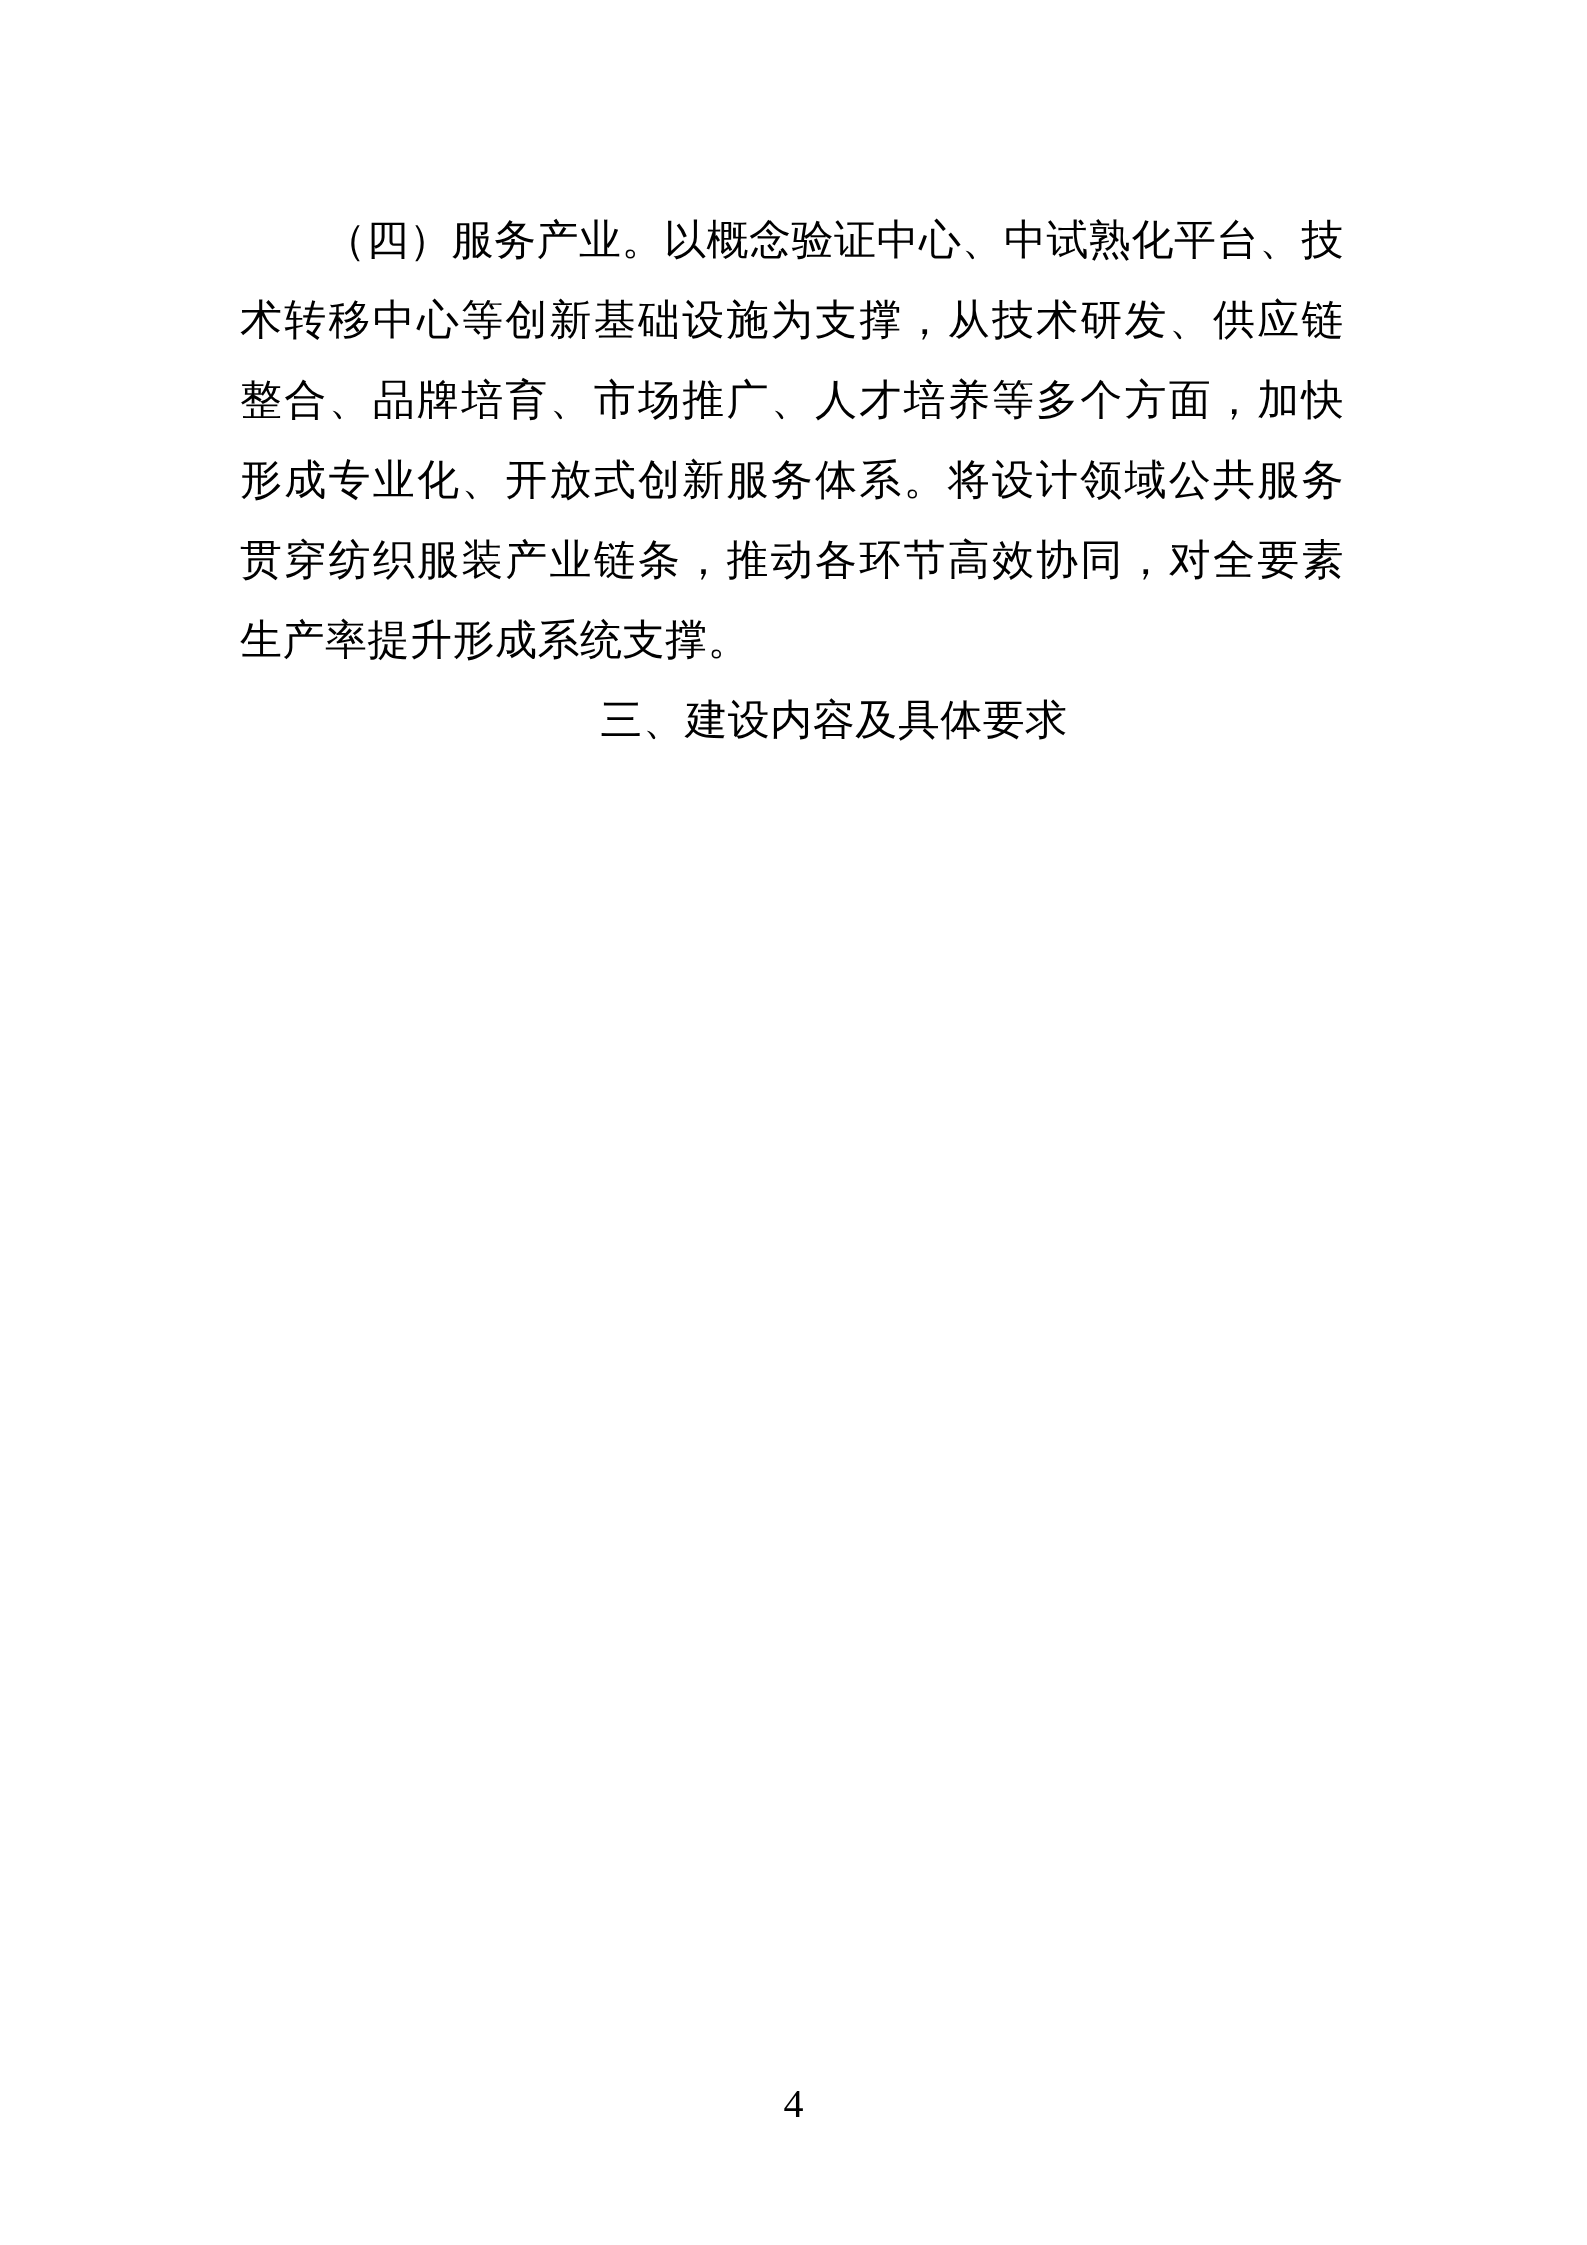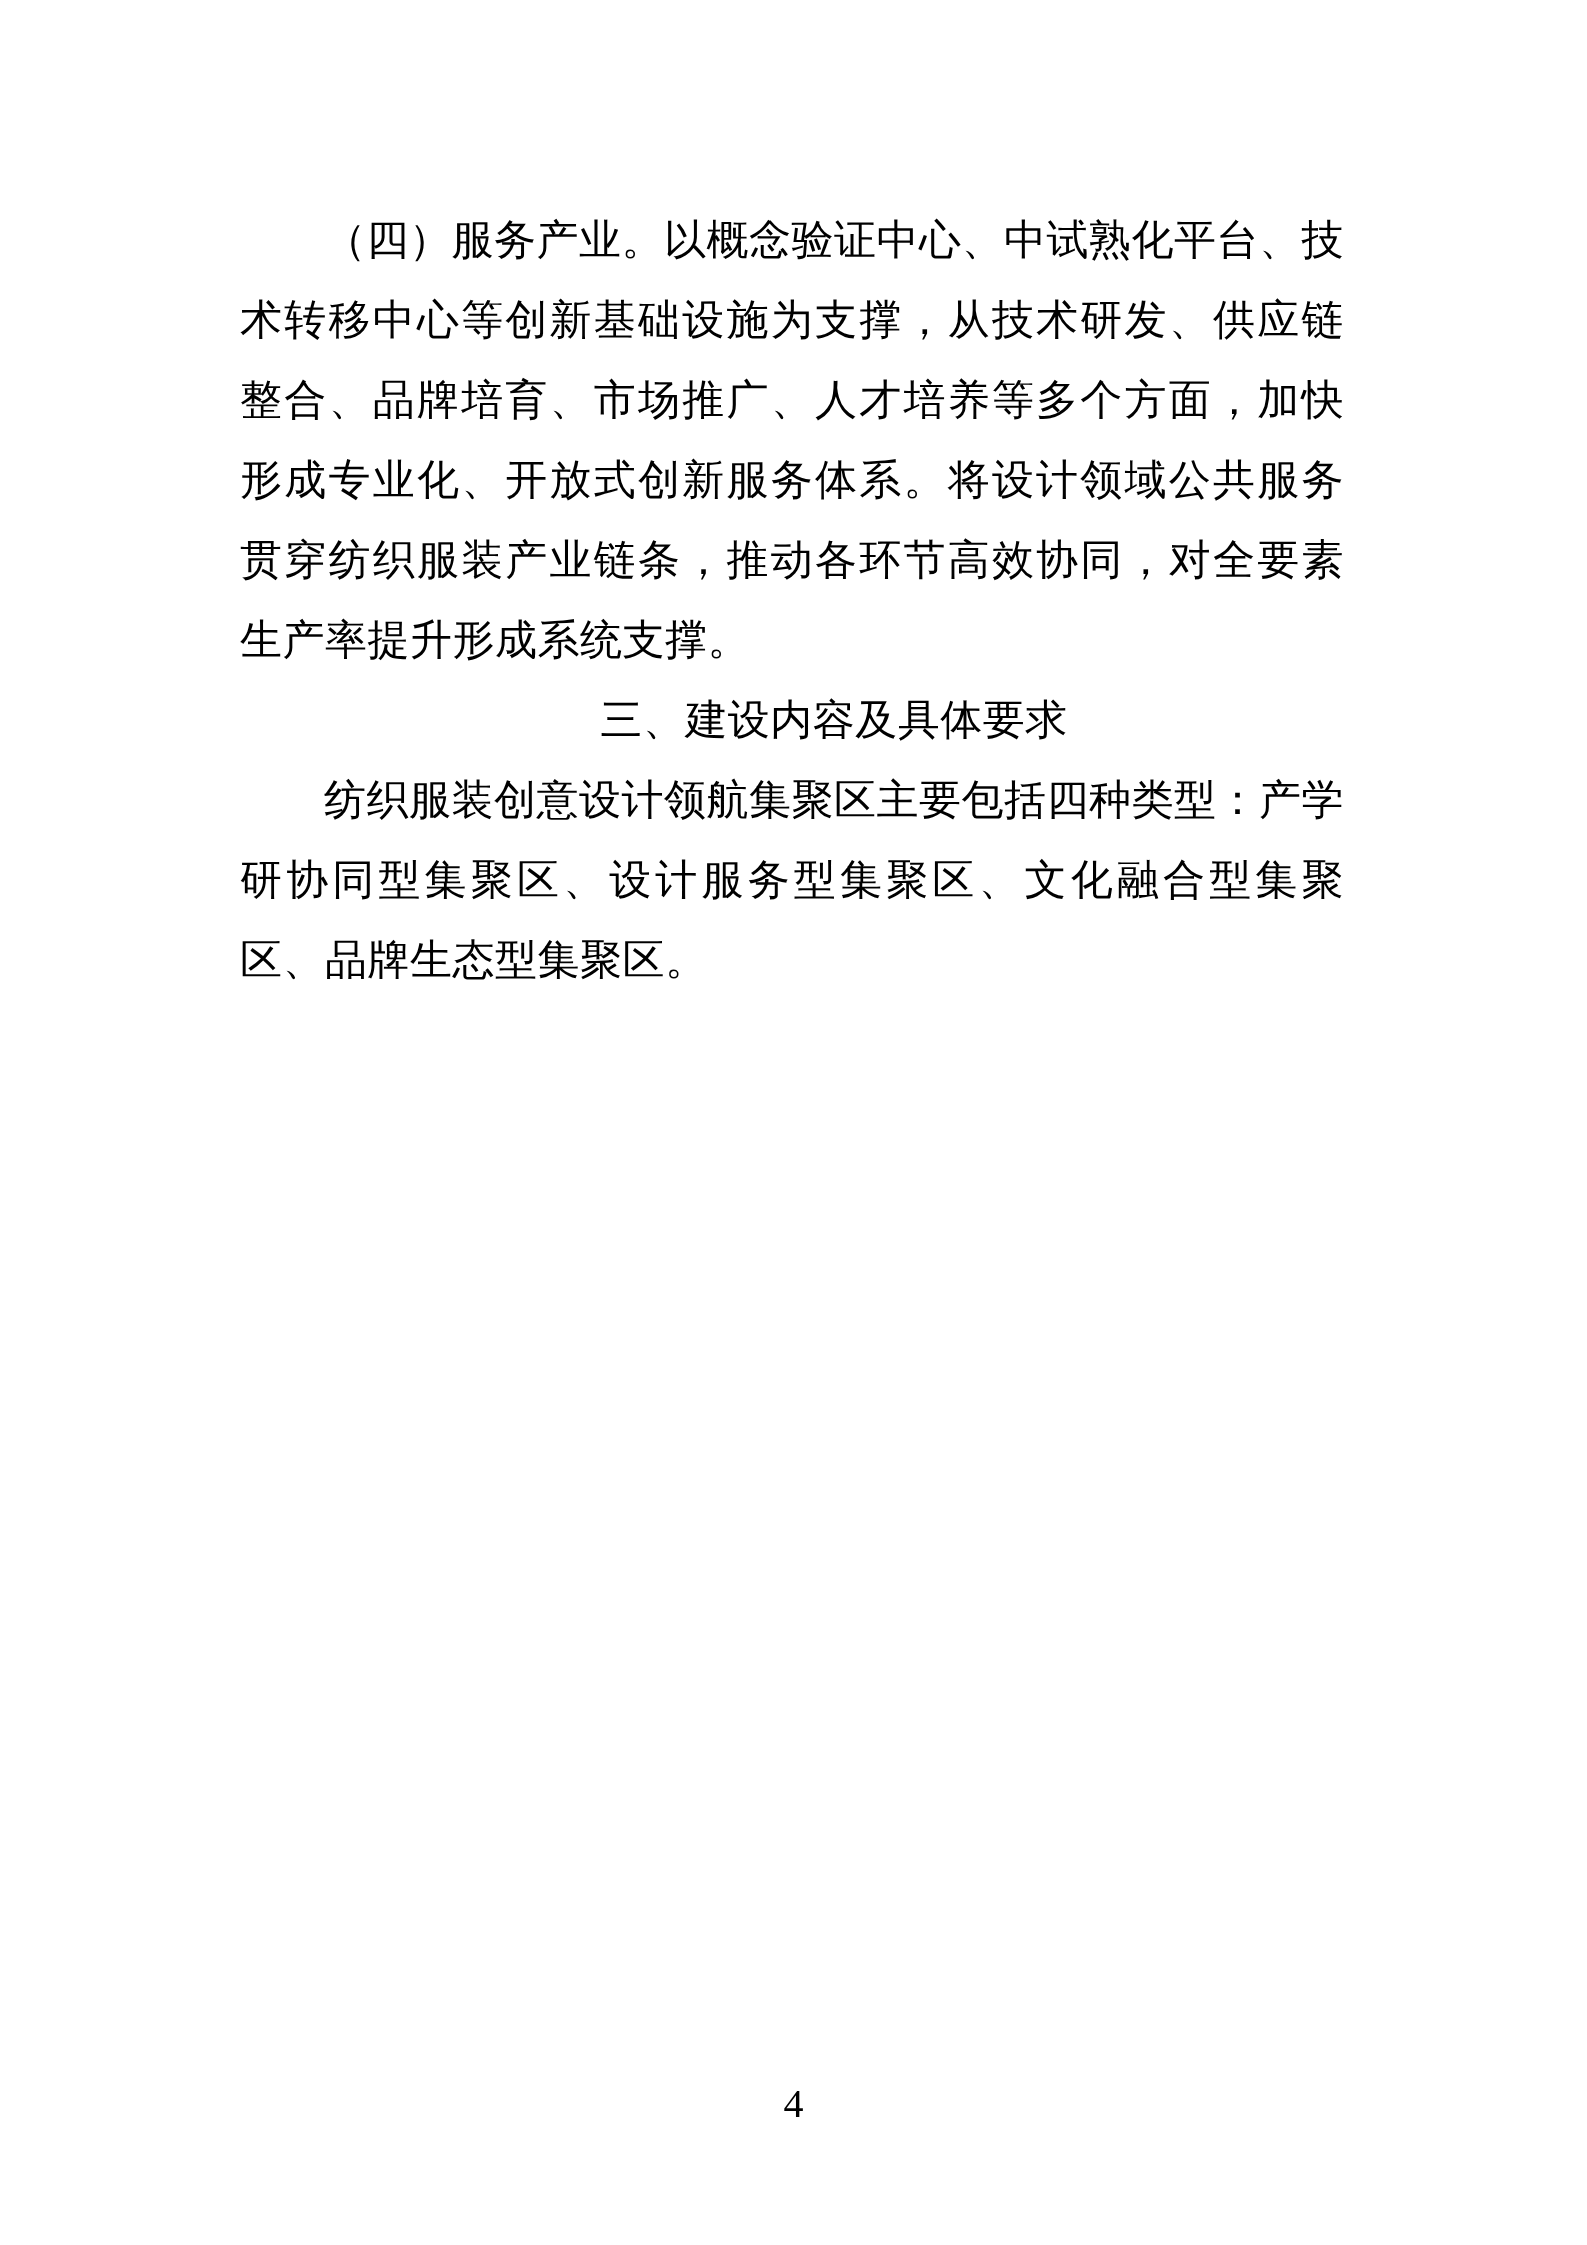--- a/index.html
+++ b/index.html
@@ -56,16 +56,15 @@
     font-family: "Liberation Serif", serif;
   }
 </style>
 </head>
 <body>
 
 <div class="doc-page">
   <div class="doc-content" id="doc-content">
       <p class="indented body"><span class="lead">（四）服务产业。</span><span>以概念验证中心、中试熟化平台、技术转移中心等创新基础设施为支撑，从技术研发、供应链整合、品牌培育、市场推广、人才培养等多个方面，加快形成专业化、开放式创新服务体系。将设计领域公共服务贯穿纺织服装产业链条，推动各环节高效协同，对全要素生产率提升形成系统支撑。</span></p>
       <p class="indented heading"><span class="lead">三、建设内容及具体要求</span></p>
-      <p class="indented body"><span>纺织服装创意设计领航集聚区主要包括四种类型：产学研协同型集聚区、设计服务型集聚区、文化融合型集聚区、品牌生态型集聚区。</span></p>
     </div>
   <div class="page-number">4</div>
 </div>
 
 </body></html>

